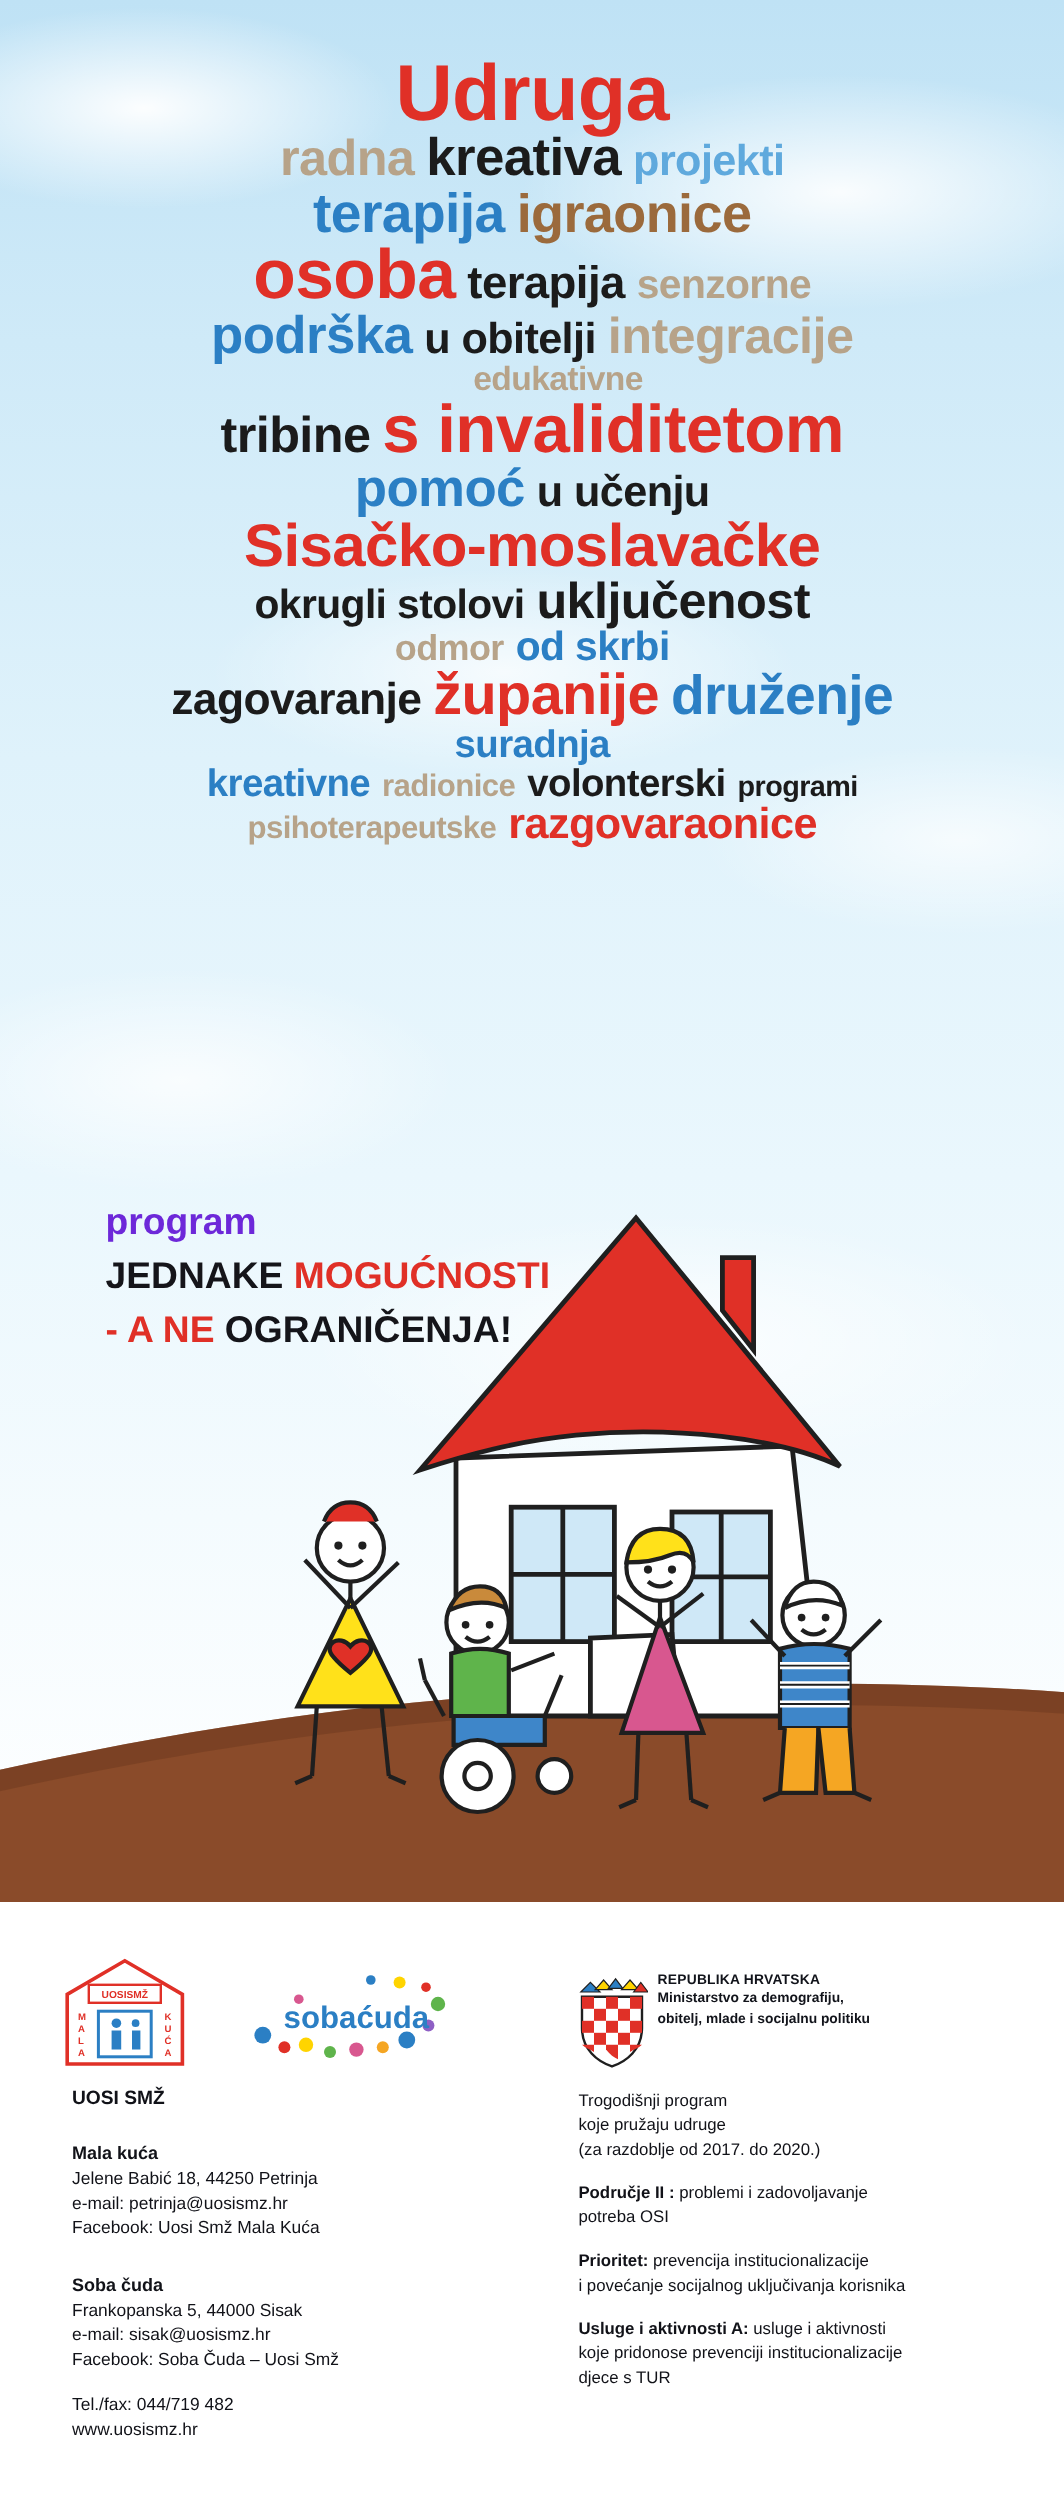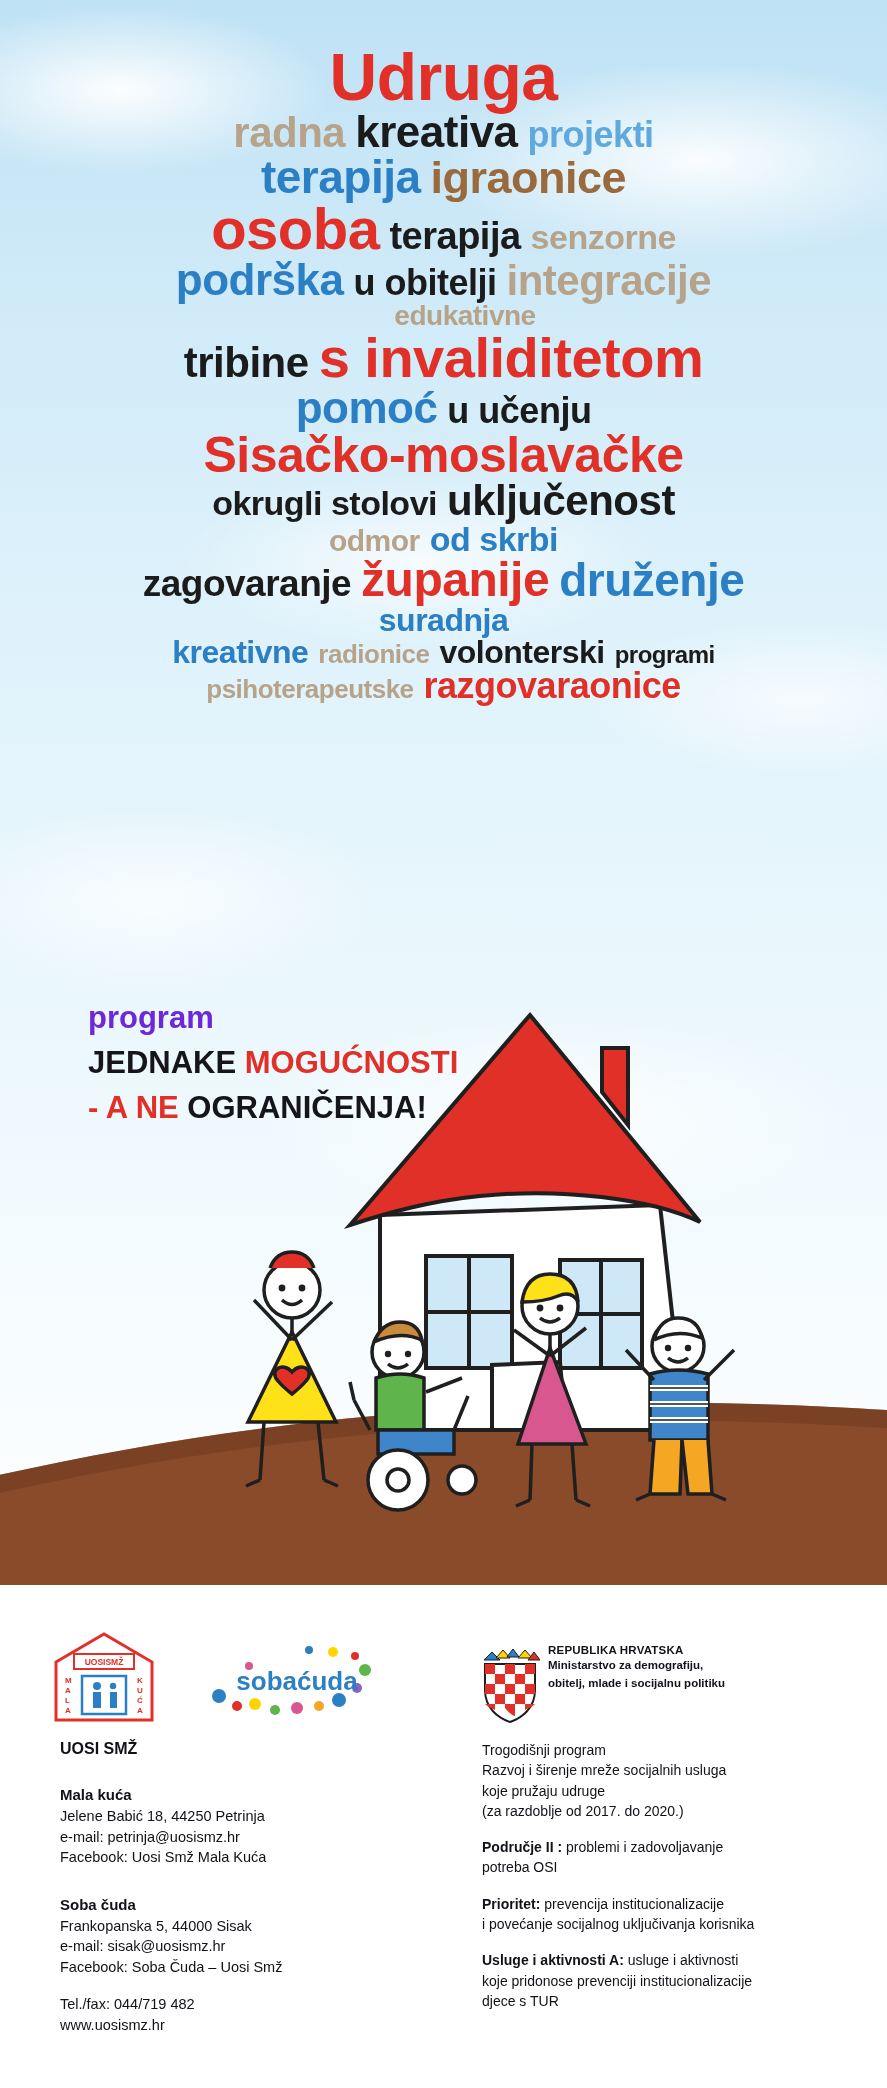--- a/index.html
+++ b/index.html
@@ -413,21 +413,20 @@
       <div id="left-contact">
           <div class="contact-line">Tel./fax: 044/719 482</div>
           <div class="contact-line">www.uosismz.hr</div>
         </div>
     </div>
 
     <div class="col-right">
       <div id="right-blocks">
           <div class="rblk">
             <div class="rl">Trogodišnji program</div>
-            <div class="rl">Razvoj i širenje mreže socijalnih usluga</div>
             <div class="rl">koje pružaju udruge</div>
             <div class="rl">(za razdoblje od 2017. do 2020.)</div>
           </div>
           <div class="rblk">
             <div class="rl"><b>Područje II :</b><span> problemi i zadovoljavanje</span></div>
             <div class="rl">potreba OSI</div>
           </div>
           <div class="rblk">
             <div class="rl"><b>Prioritet:</b><span> prevencija institucionalizacije</span></div>
             <div class="rl">i povećanje socijalnog uključivanja korisnika</div>

